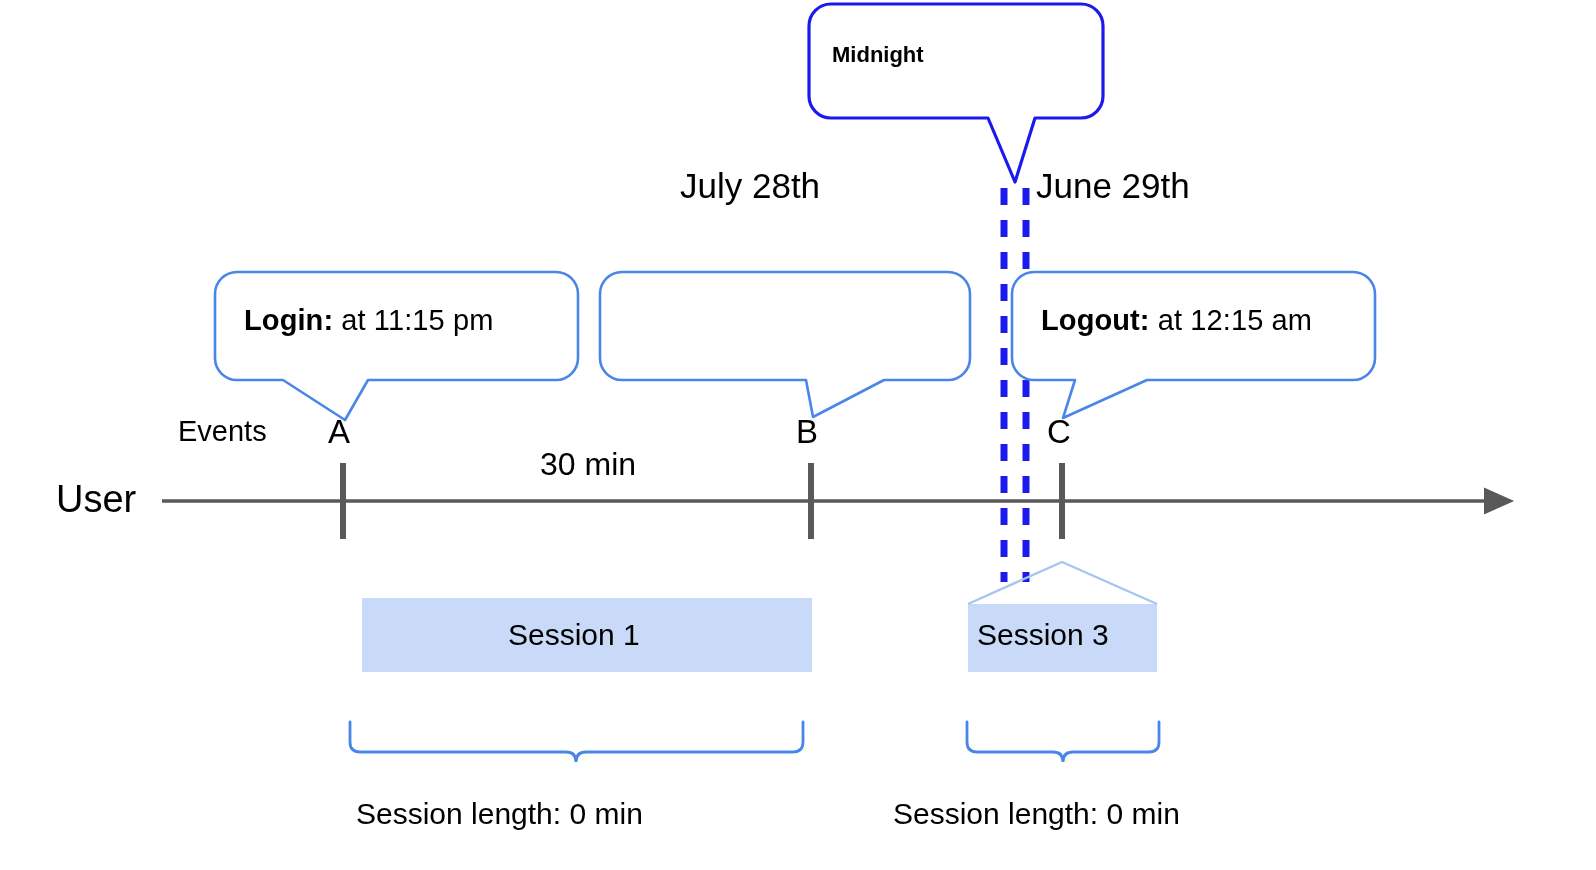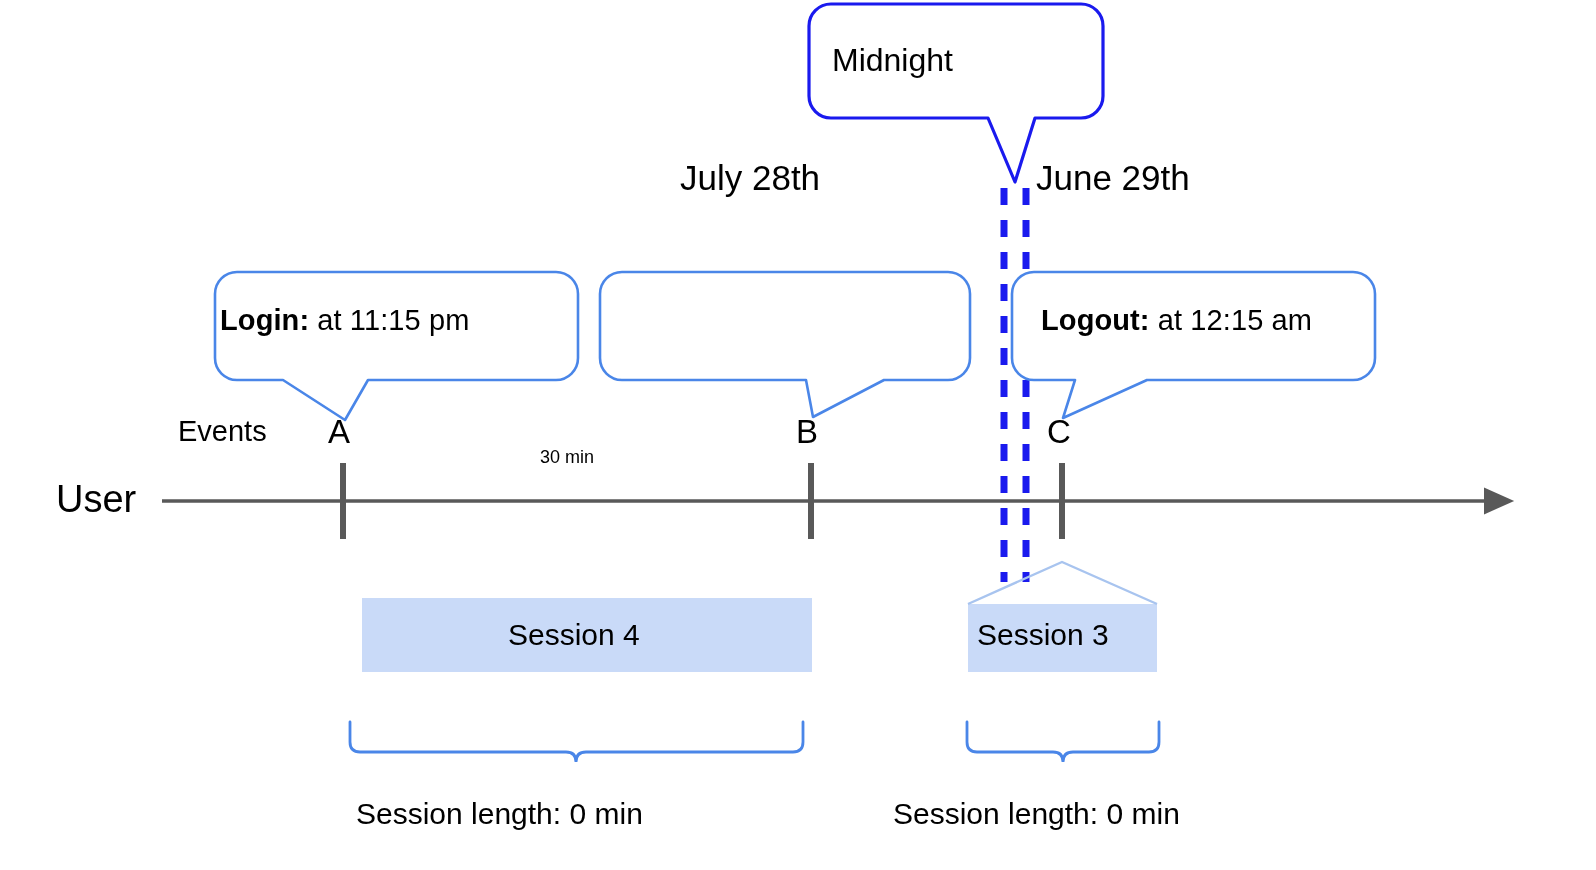--- a/index.html
+++ b/index.html
@@ -33,42 +33,43 @@
   }
   
   .callout-text {
     font-size: 29px;
     letter-spacing: 0.1px;
   }
   .callout-text .bold {
     font-weight: bold;
   }
   .callout-title-midnight {
-    font-size: 32px;
-    font-weight: normal;
+    font-size: 22px;
+    font-weight: bold;
   }
   
   .date-label {
     font-size: 35px;
+    margin-top: 8px;
   }
   
   .event-letter {
     font-size: 33px;
   }
   
   .row-label-events {
     font-size: 29px;
     margin-left: 48px;
   }
   .row-label-user {
     font-size: 38px;
   }
   
   .gap-label {
-    font-size: 18px;
+    font-size: 32px;
   }
   
   .session-label {
     font-size: 30px;
   }
   
   .session-length {
     font-size: 30px;
   }
 </style>
@@ -188,37 +189,37 @@
                Q 1159,752 1159,742
                L 1159,722" fill="none" stroke="#4a86e8" stroke-width="2.8" stroke-linecap="round"></path>
     </g>
   </svg>
 
   <div class="lbl callout-title-midnight" style="left:832px; top:44px;">Midnight</div>
 
   <div class="lbl date-label" style="left:680px; top:160px;">July 28th</div>
   <div class="lbl date-label" style="left:1036px; top:160px;">June 29th</div>
 
-  <div class="lbl callout-text" style="left:220px; top:306px;">
+  <div class="lbl callout-text" style="left:244px; top:306px;">
     <span class="bold">Login:</span><span> at 11:15 pm</span>
   </div>
 
 
   <div class="lbl callout-text" style="left:1033px; top:306px;margin-left:8px;">
     <span class="bold">Logout:</span><span> at 12:15 am</span>
   </div>
 
   <div class="lbl row-label-events" style="left:130px; top:417px;">Events</div>
   <div class="lbl row-label-user" style="left:48px; top:480px;margin-left:8px;">User</div>
 
   <div class="lbl event-letter" style="left:328px; top:415px;">A</div>
   <div class="lbl event-letter" style="left:796px; top:415px;">B</div>
   <div class="lbl event-letter" style="left:1047px; top:415px;">C</div>
 
   <div class="lbl gap-label" style="left:540px; top:448px;">30 min</div>
 
-  <div class="lbl session-label" style="left:508px; top:620px;">Session 4</div>
+  <div class="lbl session-label" style="left:508px; top:620px;">Session 1</div>
   <div class="lbl session-label" style="left:977px; top:620px;">Session 3</div>
 
   <div class="lbl session-length" style="left:356px; top:799px;">Session length: 0 min</div>
   <div class="lbl session-length" style="left:893px; top:799px;">Session length: 0 min</div>
 
 </div>
 
 </body></html>

